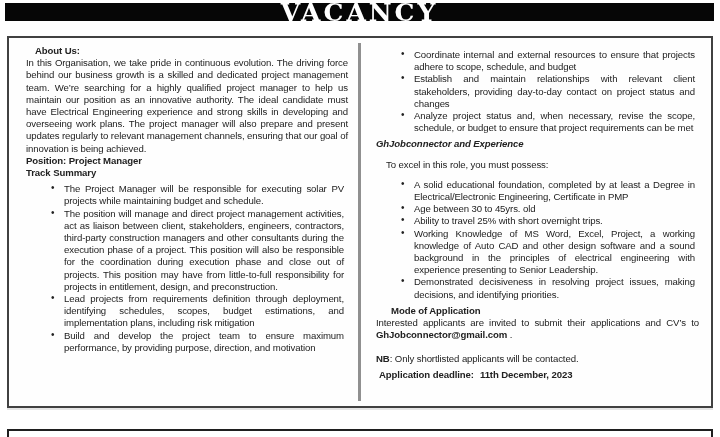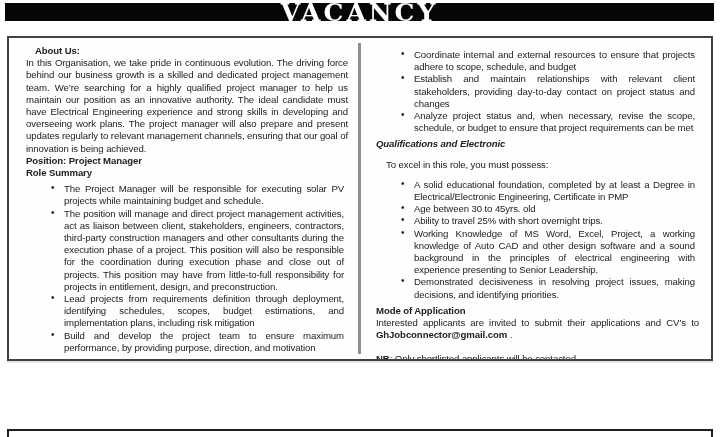--- a/index.html
+++ b/index.html
@@ -9,40 +9,40 @@
   }
   .banner{
     position:absolute;left:5px;top:3px;width:709px;height:18px;
     background:#060606;display:flex;align-items:center;justify-content:center;
   }
   .banner-title{
     color:#ffffff;font-family:"DejaVu Serif",serif;font-weight:900;
     font-size:25px;letter-spacing:3px;line-height:1;
   }
   .doc{
-    position:absolute;left:7px;top:36px;width:706px;height:325px;
+    position:absolute;left:7px;top:36px;width:706px;height:372px;
     border:2px solid #414141;box-shadow:0 2px 0 rgba(0,0,0,0.10);
     background:#fefefe;box-sizing:border-box;display:flex;
   }
   .col{
     font-size:9.6px;line-height:12.2px;letter-spacing:-0.1px;
     text-align:justify;box-sizing:border-box;overflow:hidden;
   }
   .col-left{width:349px;padding:7px 10px 4px 17px;}
   .divider{width:3px;background:#909090;margin:5px 0;flex:0 0 3px;}
   .col-right{flex:1;padding:7px 12px 4px 15px;}
   .b{font-weight:bold;}
   .about-head{font-weight:bold;padding-left:9px;}
   p.para{margin:0;}
   ul{margin:4px;padding:0 0 0 34px;list-style:none;}
   li{position:relative;text-align:justify;}
   li::before{content:"\2022";position:absolute;left:-13px;top:-1px;font-size:10px;}
   .quals-head{font-weight:bold;font-style:italic;margin-top:3px;}
   .intro{margin:8px;padding-left:2px;}
-  .mode-head{margin-top:4px;}
+  .mode-head{margin-top:4px;margin-left:15px;}
   p.mode{margin:0;}
   p.nb{margin:12px 0 0 0;}
   p.deadline{margin:3px;font-weight:bold;}
   .dl-val{margin-left:6px;}
   .next-box{
     position:absolute;left:7px;top:429px;width:706px;height:14px;
     border:2px solid #1f1f1f;background:#ffffff;box-sizing:border-box;
   }
 </style>
 </head>
@@ -51,38 +51,38 @@
 <div class="banner">
   <span class="banner-title">VACANCY</span>
 </div>
 
 <div class="doc">
 
   <div class="col col-left">
     <div class="about-head">About Us:</div>
     <p class="para">In this Organisation, we take pride in continuous evolution. The driving force behind our business growth is a skilled and dedicated project management team. We’re searching for a highly qualified project manager to help us maintain our position as an innovative authority. The ideal candidate must have Electrical Engineering experience and strong skills in developing and overseeing work plans. The project manager will also prepare and present updates regularly to relevant management channels, ensuring that our goal of innovation is being achieved.</p>
     <div class="b">Position: Project Manager</div>
-    <div class="b">Role Summary</div>
+    <div class="b">Track Summary</div>
     <ul>
       <li>The Project Manager will be responsible for executing solar PV projects while maintaining budget and schedule.</li>
       <li>The position will manage and direct project management activities, act as liaison between client, stakeholders, engineers, contractors, third-party construction managers and other consultants during the execution phase of a project. This position will also be responsible for the coordination during execution phase and close out of projects. This position may have from little-to-full responsibility for projects in entitlement, design, and preconstruction.</li>
       <li>Lead projects from requirements definition through deployment, identifying schedules, scopes, budget estimations, and implementation plans, including risk mitigation</li>
       <li>Build and develop the project team to ensure maximum performance, by providing purpose, direction, and motivation</li>
     </ul>
   </div>
 
   <div class="divider"></div>
 
   <div class="col col-right">
     <ul>
       <li>Coordinate internal and external resources to ensure that projects adhere to scope, schedule, and budget</li>
       <li>Establish and maintain relationships with relevant client stakeholders, providing day-to-day contact on project status and changes</li>
       <li>Analyze project status and, when necessary, revise the scope, schedule, or budget to ensure that project requirements can be met</li>
     </ul>
-    <div class="quals-head">Qualifications and Electronic</div>
+    <div class="quals-head">GhJobconnector and Experience</div>
     <p class="intro">To excel in this role, you must possess:</p>
     <ul>
       <li>A solid educational foundation, completed by at least a Degree in Electrical/Electronic Engineering, Certificate in PMP</li>
       <li>Age between 30 to 45yrs. old</li>
       <li>Ability to travel 25% with short overnight trips.</li>
       <li>Working Knowledge of MS Word, Excel, Project, a working knowledge of Auto CAD and other design software and a sound background in the principles of electrical engineering with experience presenting to Senior Leadership.</li>
       <li>Demonstrated decisiveness in resolving project issues, making decisions, and identifying priorities.</li>
     </ul>
     <div class="b mode-head">Mode of Application</div>
     <p class="mode"><span>Interested applicants are invited to submit their applications and CV’s to </span><span class="b">GhJobconnector@gmail.com</span><span> .</span></p>

